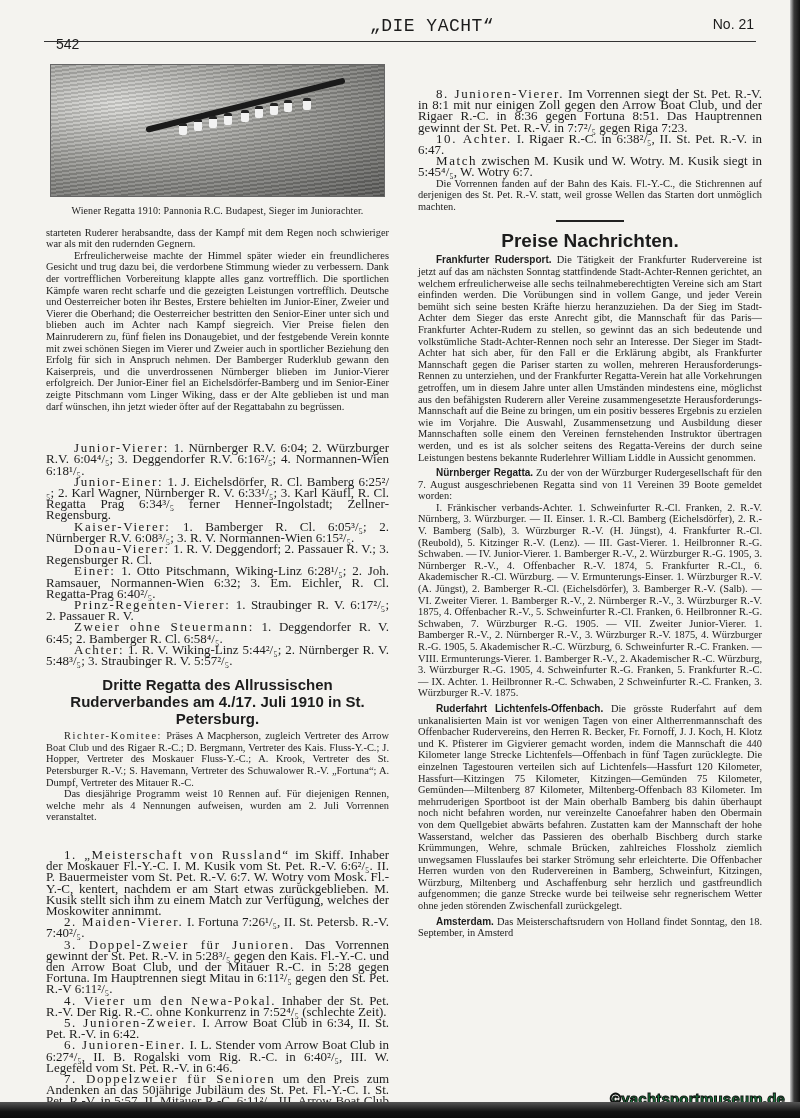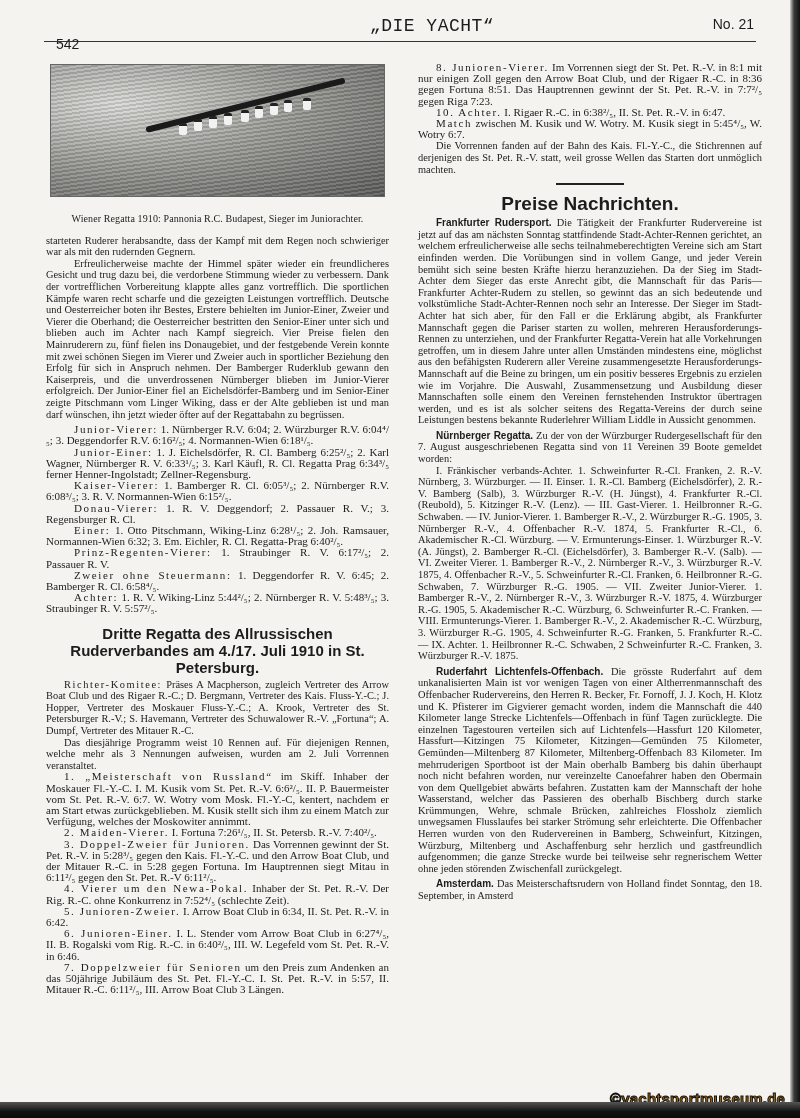--- a/index.html
+++ b/index.html
@@ -26,35 +26,35 @@
   .col-right { left: 418px; top: 62px; width: 344px; }
 
   .photo { width: 333px; height: 131px; margin-left: 4px; position: relative; overflow: hidden;
     background:
       repeating-linear-gradient(172deg, rgba(255,255,255,0.10) 0 2px, rgba(0,0,0,0.12) 2px 4px),
       radial-gradient(ellipse at 20% 30%, #d9d9d6 0%, #9a9a96 45%, #5a5a58 100%);
     border: 1px solid #666; }
   .boat { position: absolute; left: 95px; top: 62px; width: 205px; height: 6px; background: #1a1a1a;
     transform: rotate(-14deg); transform-origin: left center; border-radius: 3px; }
   .rower { position: absolute; width: 8px; height: 9px; background: #f2f2f2; border-top: 3px solid #222; border-radius: 2px; }
-  .caption { font-size: 10px; margin-top: 16px; margin-bottom: 10px; text-align: center; letter-spacing: 0.1px; }
+  .caption { font-size: 10px; margin-top: 8px; margin-bottom: 10px; text-align: center; letter-spacing: 0.1px; }
 
   p { margin: 0; }
   .ind { text-indent: 18px; }
   .ind2 { text-indent: 28px; }
   .sp { letter-spacing: 1.6px; }
-  .res { font-size: 11px; line-height: 11.2px; }
+  .res { font-size: 13px; line-height: 11.2px; margin-top: 26px; }
   .h2 { font-family: "Liberation Sans", sans-serif; font-weight: bold; font-size: 15px; line-height: 17px; text-align: center; margin: 10px 0 3px 0; }
   .h1 { font-family: "Liberation Sans", sans-serif; font-weight: bold; font-size: 19px; line-height: 22px; text-align: center; margin: 6px 0 2px 0; }
   .divider { width: 68px; height: 2px; background: #222; margin: 8px auto 8px auto; }
   .kick { font-weight: bold; font-family: "Liberation Sans", sans-serif; font-size: 10px; }
   .gap { height: 4px; }
 
   .watermark { position: absolute; left: 610px; top: 1090px; font-family: "Liberation Sans", sans-serif;
-    font-size: 15px; color: #a16207; -webkit-text-stroke: 1px #111; font-weight: bold; letter-spacing: 0.2px; }
+    font-size: 15px; color: #15803d; -webkit-text-stroke: 1px #111; font-weight: bold; letter-spacing: 0.2px; }
 </style>
 </head>
 <body>
 
 <div class="page">
 
   <div class="header">
     <span class="pg">542</span>
     <span class="title">„DIE YACHT“</span>
     <span class="issue">No. 21</span>
@@ -86,21 +86,21 @@
       <p class="ind2"><span class="sp">Kaiser-Vierer:</span> <span>1. Bamberger R. Cl. 6:05³/₅; 2. Nürnberger R.V. 6:08³/₅; 3. R. V. Normannen-Wien 6:15²/₅.</span></p>
       <p class="ind2"><span class="sp">Donau-Vierer:</span> <span>1. R. V. Deggendorf; 2. Passauer R. V.; 3. Regensburger R. Cl.</span></p>
       <p class="ind2"><span class="sp">Einer:</span> <span>1. Otto Pitschmann, Wiking-Linz 6:28¹/₅; 2. Joh. Ramsauer, Normannen-Wien 6:32; 3. Em. Eichler, R. Cl. Regatta-Prag 6:40²/₅.</span></p>
       <p class="ind2"><span class="sp">Prinz-Regenten-Vierer:</span> <span>1. Straubinger R. V. 6:17²/₅; 2. Passauer R. V.</span></p>
       <p class="ind2"><span class="sp">Zweier ohne Steuermann:</span> <span>1. Deggendorfer R. V. 6:45; 2. Bamberger R. Cl. 6:58⁴/₅.</span></p>
       <p class="ind2"><span class="sp">Achter:</span> <span>1. R. V. Wiking-Linz 5:44²/₅; 2. Nürnberger R. V. 5:48³/₅; 3. Straubinger R. V. 5:57²/₅.</span></p>
     </div>
 
     <div class="h2">Dritte Regatta des Allrussischen Ruderverbandes am 4./17. Juli 1910 in St. Petersburg.</div>
     <p class="ind"><span class="sp">Richter-Komitee:</span> <span>Präses A Macpherson, zugleich Vertreter des Arrow Boat Club und des Rigaer R.-C.; D. Bergmann, Vertreter des Kais. Fluss-Y.-C.; J. Hopper, Vertreter des Moskauer Fluss-Y.-C.; A. Krook, Vertreter des St. Petersburger R.-V.; S. Havemann, Vertreter des Schuwalower R.-V. „Fortuna“; A. Dumpf, Vertreter des Mitauer R.-C.</span></p>
-    <p class="ind">Das diesjährige Programm weist 10 Rennen auf. Für diejenigen Rennen, welche mehr als 3 Nennungen aufweisen, wurden am 2. Juli Vorrennen veranstaltet.</p>
+    <p class="ind">Das diesjährige Programm weist 10 Rennen auf. Für diejenigen Rennen, welche mehr als 4 Nennungen aufweisen, wurden am 2. Juli Vorrennen veranstaltet.</p>
 
     <div class="res">
       <p class="ind"><span class="sp">1. „Meisterschaft von Russland“</span> <span>im Skiff. Inhaber der Moskauer Fl.-Y.-C. I. M. Kusik vom St. Pet. R.-V. 6:6²/₅. II. P. Bauermeister vom St. Pet. R.-V. 6:7. W. Wotry vom Mosk. Fl.-Y.-C, kentert, nachdem er am Start etwas zurückgeblieben. M. Kusik stellt sich ihm zu einem Match zur Verfügung, welches der Moskowiter annimmt.</span></p>
       <p class="ind"><span class="sp">2. Maiden-Vierer.</span> <span>I. Fortuna 7:26¹/₅, II. St. Petersb. R.-V. 7:40²/₅.</span></p>
       <p class="ind"><span class="sp">3. Doppel-Zweier für Junioren.</span> <span>Das Vorrennen gewinnt der St. Pet. R.-V. in 5:28³/₅ gegen den Kais. Fl.-Y.-C. und den Arrow Boat Club, und der Mitauer R.-C. in 5:28 gegen Fortuna. Im Hauptrennen siegt Mitau in 6:11²/₅ gegen den St. Pet. R.-V 6:11²/₅.</span></p>
       <p class="ind"><span class="sp">4. Vierer um den Newa-Pokal.</span> <span>Inhaber der St. Pet. R.-V. Der Rig. R.-C. ohne Konkurrenz in 7:52⁴/₅ (schlechte Zeit).</span></p>
       <p class="ind"><span class="sp">5. Junioren-Zweier.</span> <span>I. Arrow Boat Club in 6:34, II. St. Pet. R.-V. in 6:42.</span></p>
       <p class="ind"><span class="sp">6. Junioren-Einer.</span> <span>I. L. Stender vom Arrow Boat Club in 6:27⁴/₅, II. B. Rogalski vom Rig. R.-C. in 6:40²/₅, III. W. Legefeld vom St. Pet. R.-V. in 6:46.</span></p>
       <p class="ind"><span class="sp">7. Doppelzweier für Senioren</span> <span>um den Preis zum Andenken an das 50jährige Jubiläum des St. Pet. Fl.-Y.-C. I. St. Pet. R.-V. in 5:57, II. Mitauer R.-C. 6:11²/₅, III. Arrow Boat Club 3 Längen.</span></p>
     </div>

